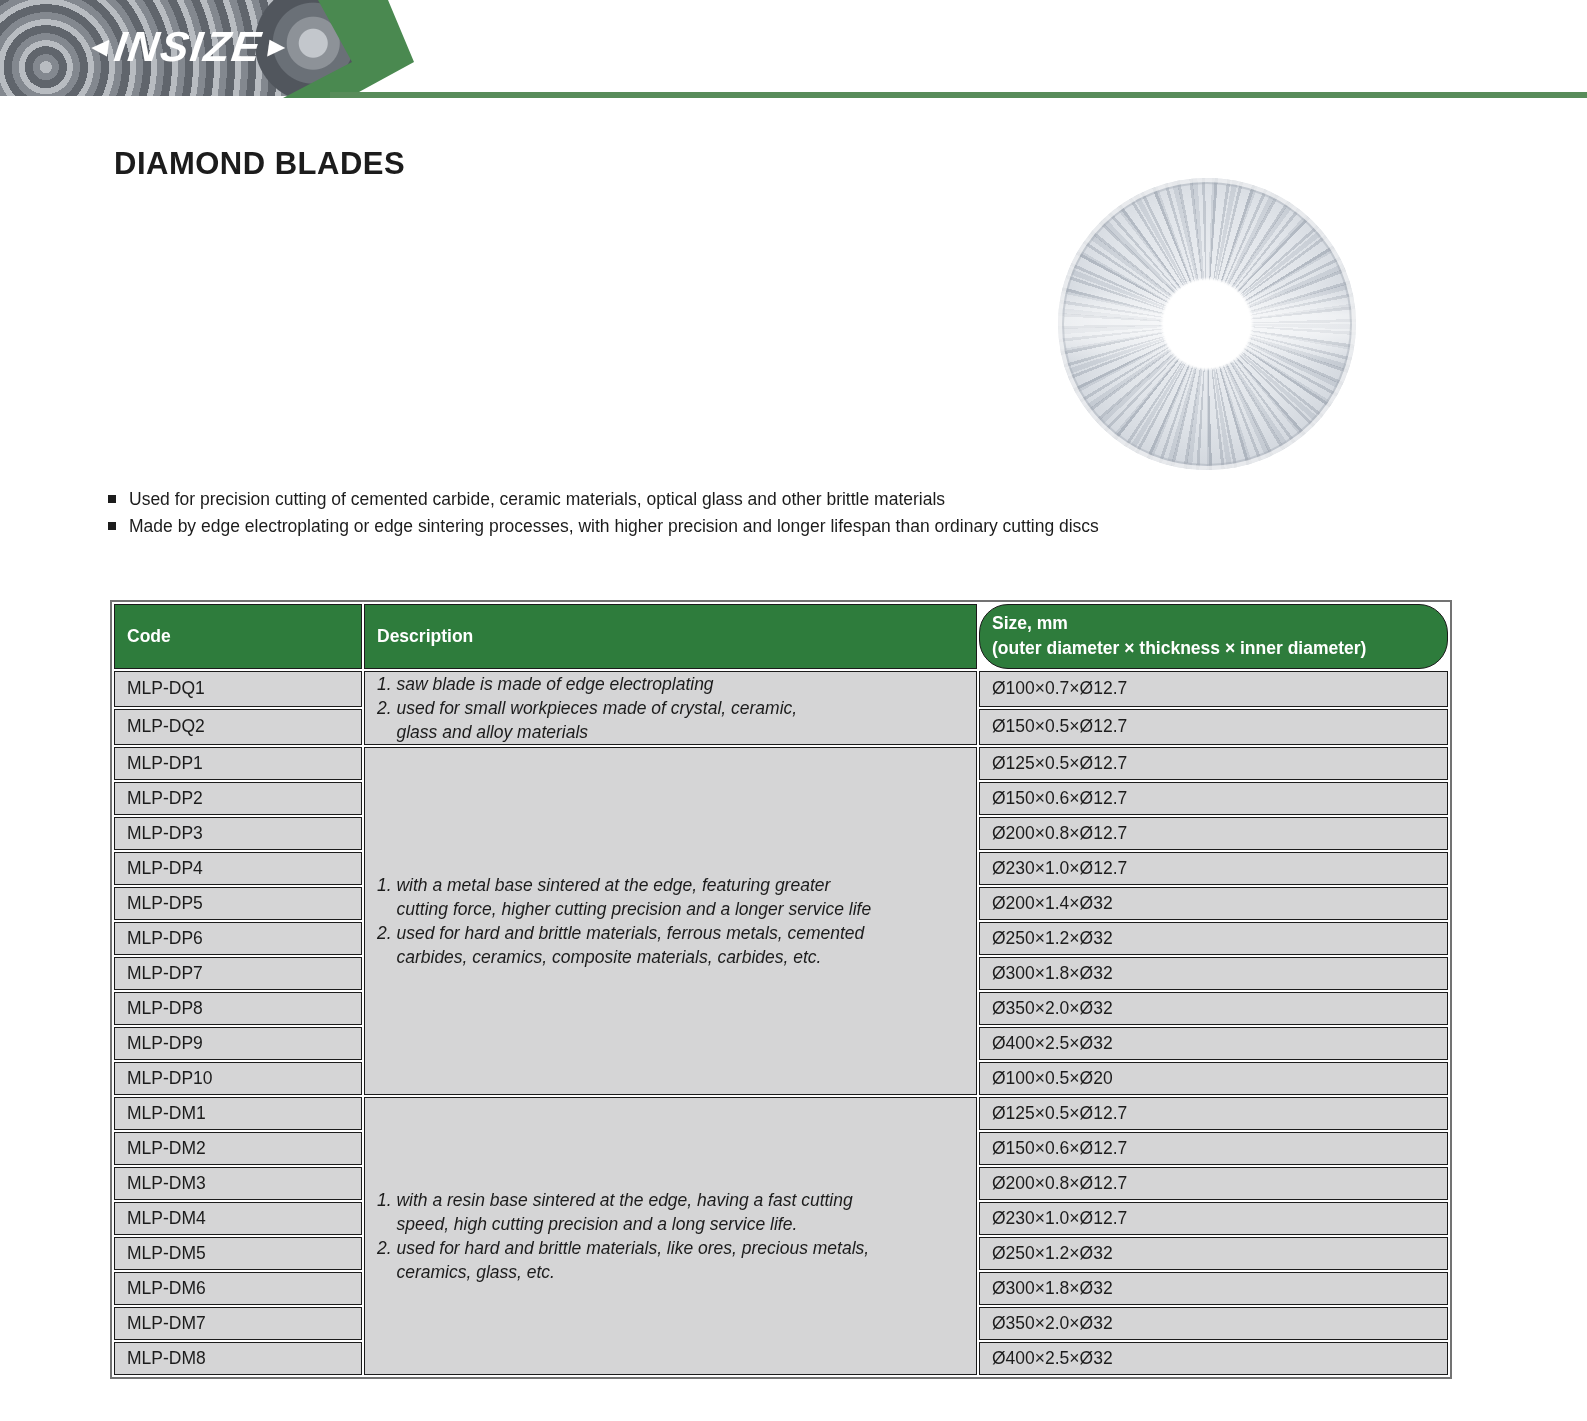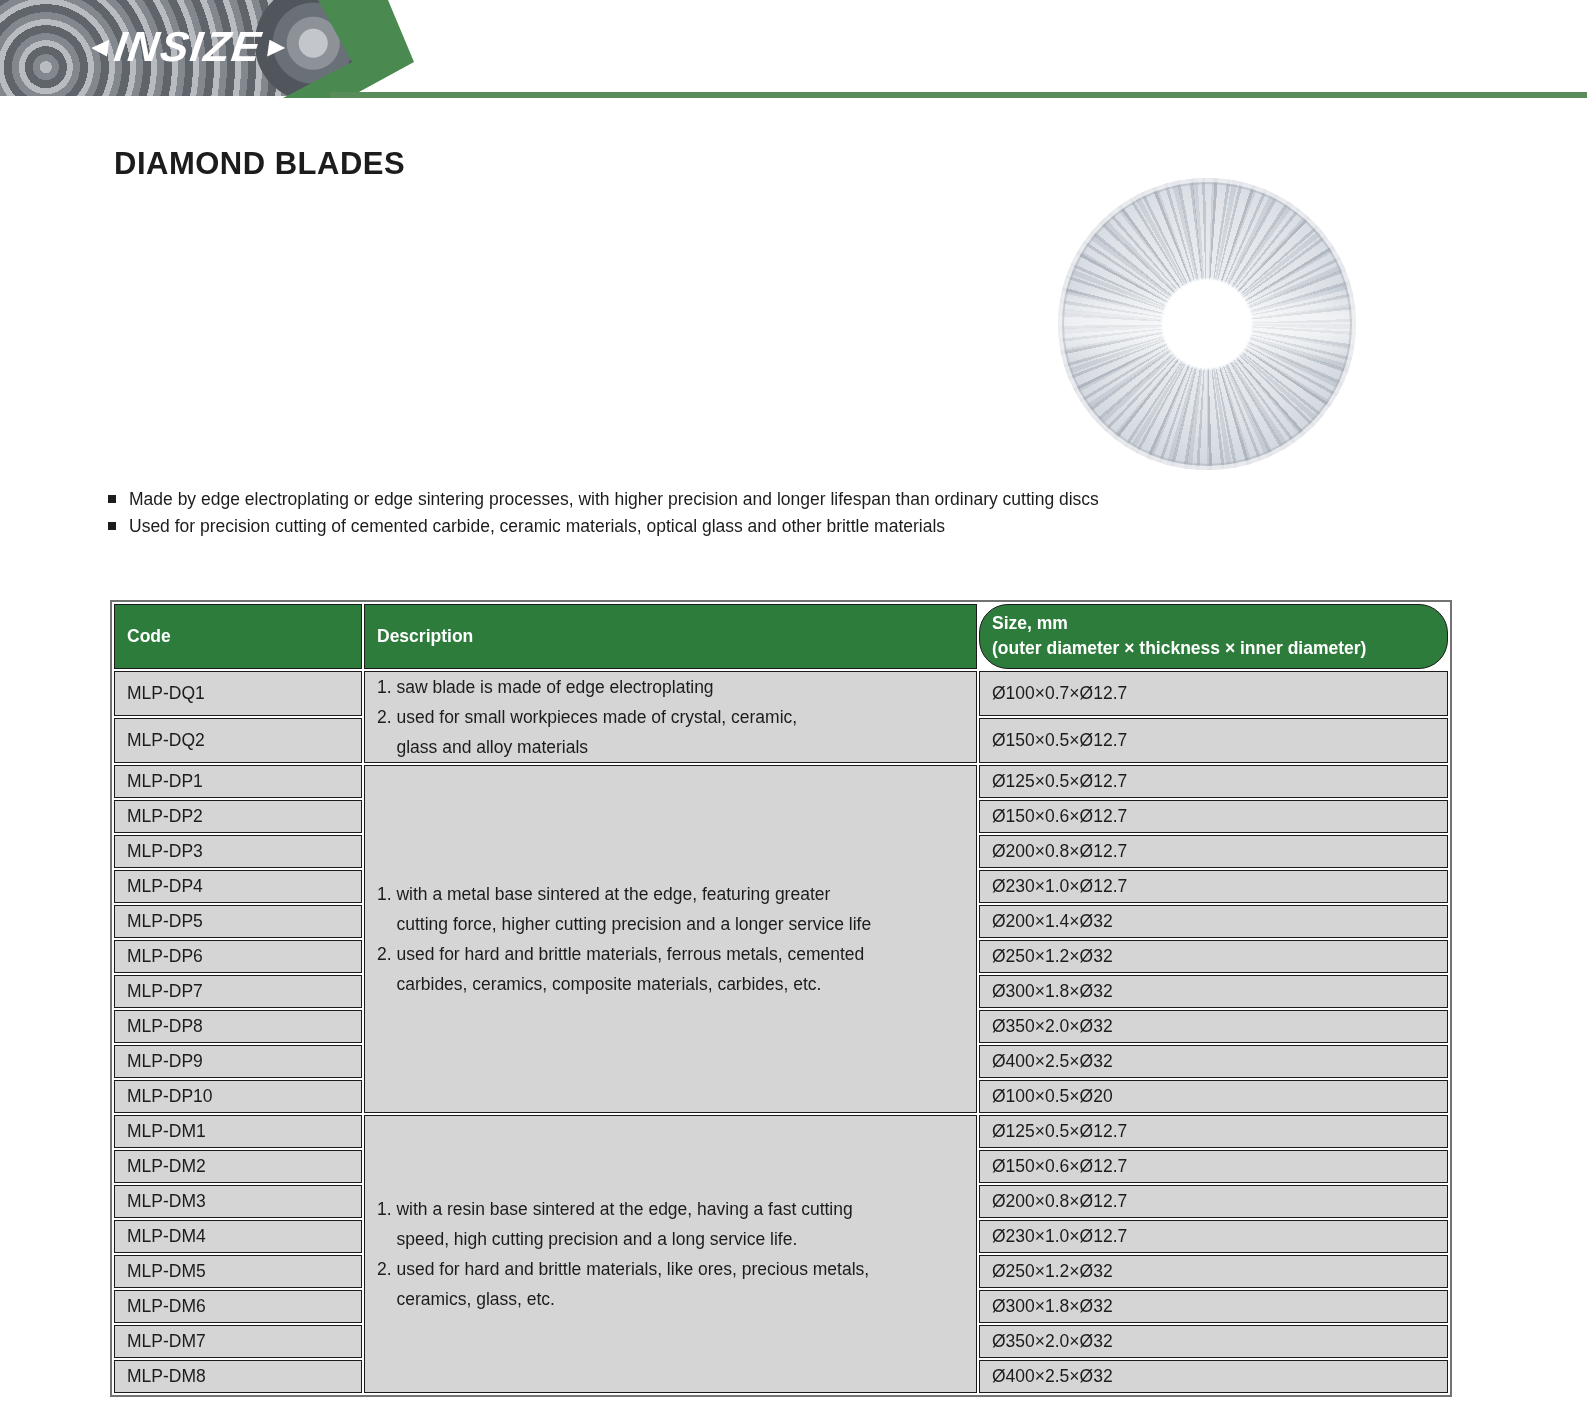--- a/index.html
+++ b/index.html
@@ -60,21 +60,21 @@
   thead th{
     background:#2e7c3c;color:#fff;font-size:17.5px;font-weight:bold;text-align:left;
     padding:6px 10px 6px 12px;height:58px;vertical-align:middle;
   }
   .th-size{white-space:pre-line;line-height:1.45;border-radius:29px;}
   table.products td{
     background:#d5d5d6;color:#1c1c1c;font-size:17.5px;height:33px;
     padding:0 8px 0 12px;vertical-align:middle;
   }
   td.code{font-weight:normal;}
-  td.desc{white-space:pre-wrap;line-height:30px;padding:4px 10px 4px 10px;vertical-align:middle;}
+  td.desc{white-space:pre-wrap;line-height:24px;padding:4px 10px 4px 10px;vertical-align:middle;font-style:italic;}
   td.desc.vtop{vertical-align:top;}
 </style>
 </head>
 <body>
 
 <div class="page">
 
   <div class="header">
     <div class="photo">
       <div class="logo">
@@ -91,25 +91,25 @@
 
   <h1 class="title">DIAMOND BLADES</h1>
 
   <div class="blade">
     <div class="disc"></div>
   </div>
 
   <ul class="bullets">
     <li>
       <span class="sq"></span>
-      <span>Made by edge electroplating or edge sintering processes, with higher precision and longer lifespan than ordinary cutting discs</span>
+      <span>Used for precision cutting of cemented carbide, ceramic materials, optical glass and other brittle materials</span>
     </li>
     <li>
       <span class="sq"></span>
-      <span>Used for precision cutting of cemented carbide, ceramic materials, optical glass and other brittle materials</span>
+      <span>Made by edge electroplating or edge sintering processes, with higher precision and longer lifespan than ordinary cutting discs</span>
     </li>
   </ul>
 
   <div class="table-wrap">
     <table class="products">
       <colgroup>
         <col style="width:248px">
         <col style="width:613px">
         <col>
       </colgroup>

